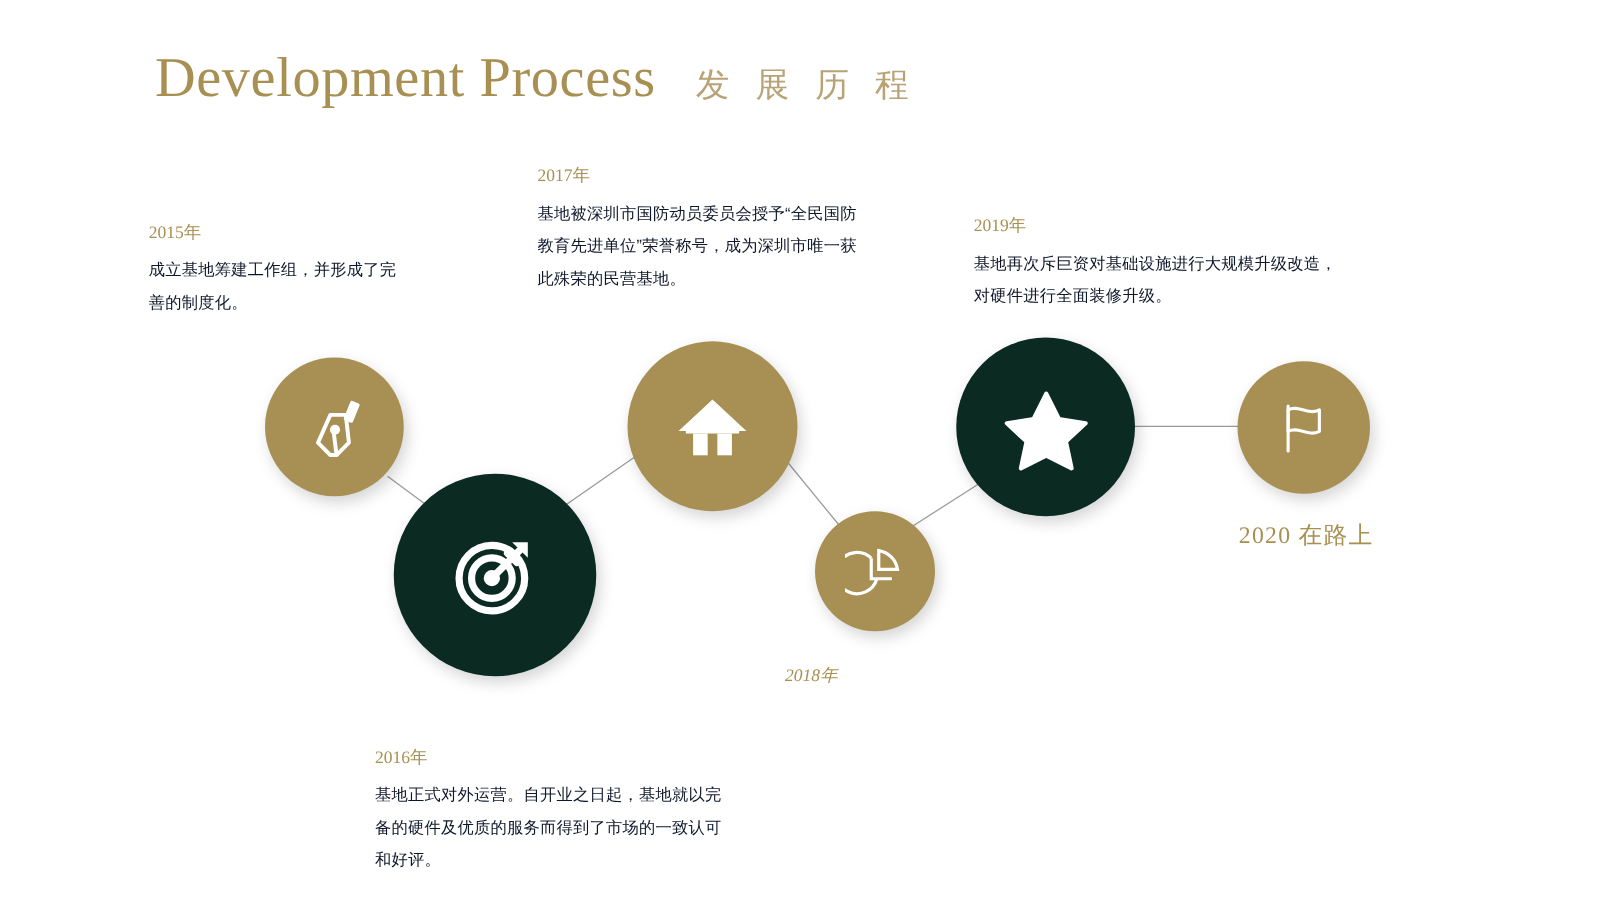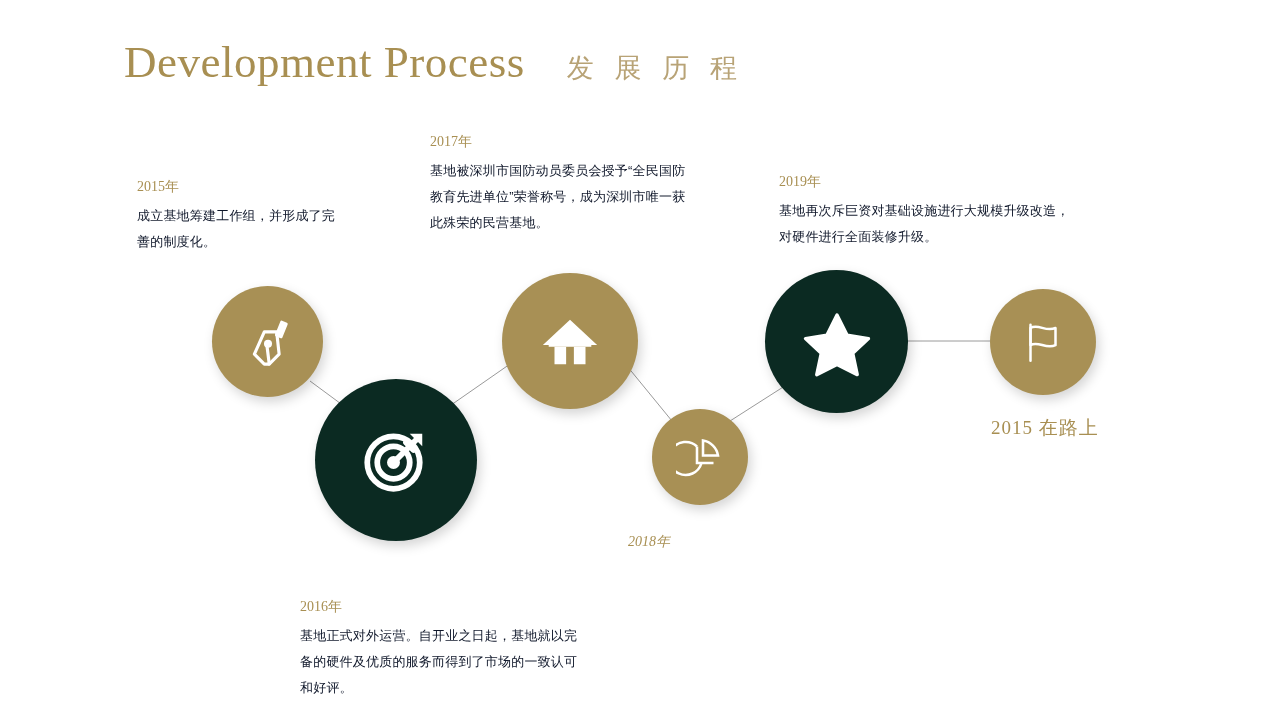--- a/index.html
+++ b/index.html
@@ -16,21 +16,21 @@
     background: #ffffff;
   }
 
   
   #header {
     position: absolute;
     left: 124px;
     top: 40px;
     display: flex;
     align-items: baseline;
-    gap: 42px;
+    gap: 32px;
   }
   #title-en {
     font-family: "Liberation Serif", "DejaVu Serif", serif;
     font-size: 45px;
     line-height: 1;
     color: #a88f52;
     letter-spacing: 0.5px;
     white-space: nowrap;
   }
   #title-cn {
@@ -161,21 +161,21 @@
 
 <div class="node" style="left:990px; top:289px; width:106px; height:106px; background:#a89055;">
   <span>
     <svg width="50" height="50" viewBox="0 0 64 64" fill="none" stroke="#ffffff" stroke-width="3.2" stroke-linecap="round" stroke-linejoin="round">
       <line x1="16" y1="10" x2="16" y2="56"></line>
       <path d="M16 14 C26 8, 36 20, 48 14 L48 36 C36 42, 26 30, 16 36 Z"></path>
     </svg>
   </span>
 </div>
 
-<div class="tl-block" style="left:137px; top:180px; width:210px;">
+<div class="tl-block" style="left:119px; top:180px; width:210px;">
   <div class="tl-year">2015年</div>
   <div class="tl-desc">成立基地筹建工作组，并形成了完善的制度化。</div>
 </div>
 
 <div class="tl-block" style="left:430px; top:135px; width:268px;">
   <div class="tl-year">2017年</div>
   <div class="tl-desc">基地被深圳市国防动员委员会授予“全民国防教育先进单位”荣誉称号，成为深圳市唯一获此殊荣的民营基地。</div>
 </div>
 
 <div class="tl-block" style="left:779px; top:175px; width:300px;">
@@ -185,13 +185,13 @@
 
 <div class="tl-block" style="left:300px; top:576px; width:278px;margin-top:24px;">
   <div class="tl-year">2016年</div>
   <div class="tl-desc">基地正式对外运营。自开业之日起，基地就以完备的硬件及优质的服务而得到了市场的一致认可和好评。</div>
 </div>
 
 <div class="tl-block" style="left:628px; top:535px; width:230px;font-style:italic;">
   <div class="tl-year">2018年</div>
 </div>
 
-<div class="tl-footer" style="left:991px; top:415px;">2015 在路上</div>
+<div class="tl-footer" style="left:991px; top:415px;">2020 在路上</div>
 
 </body></html>

